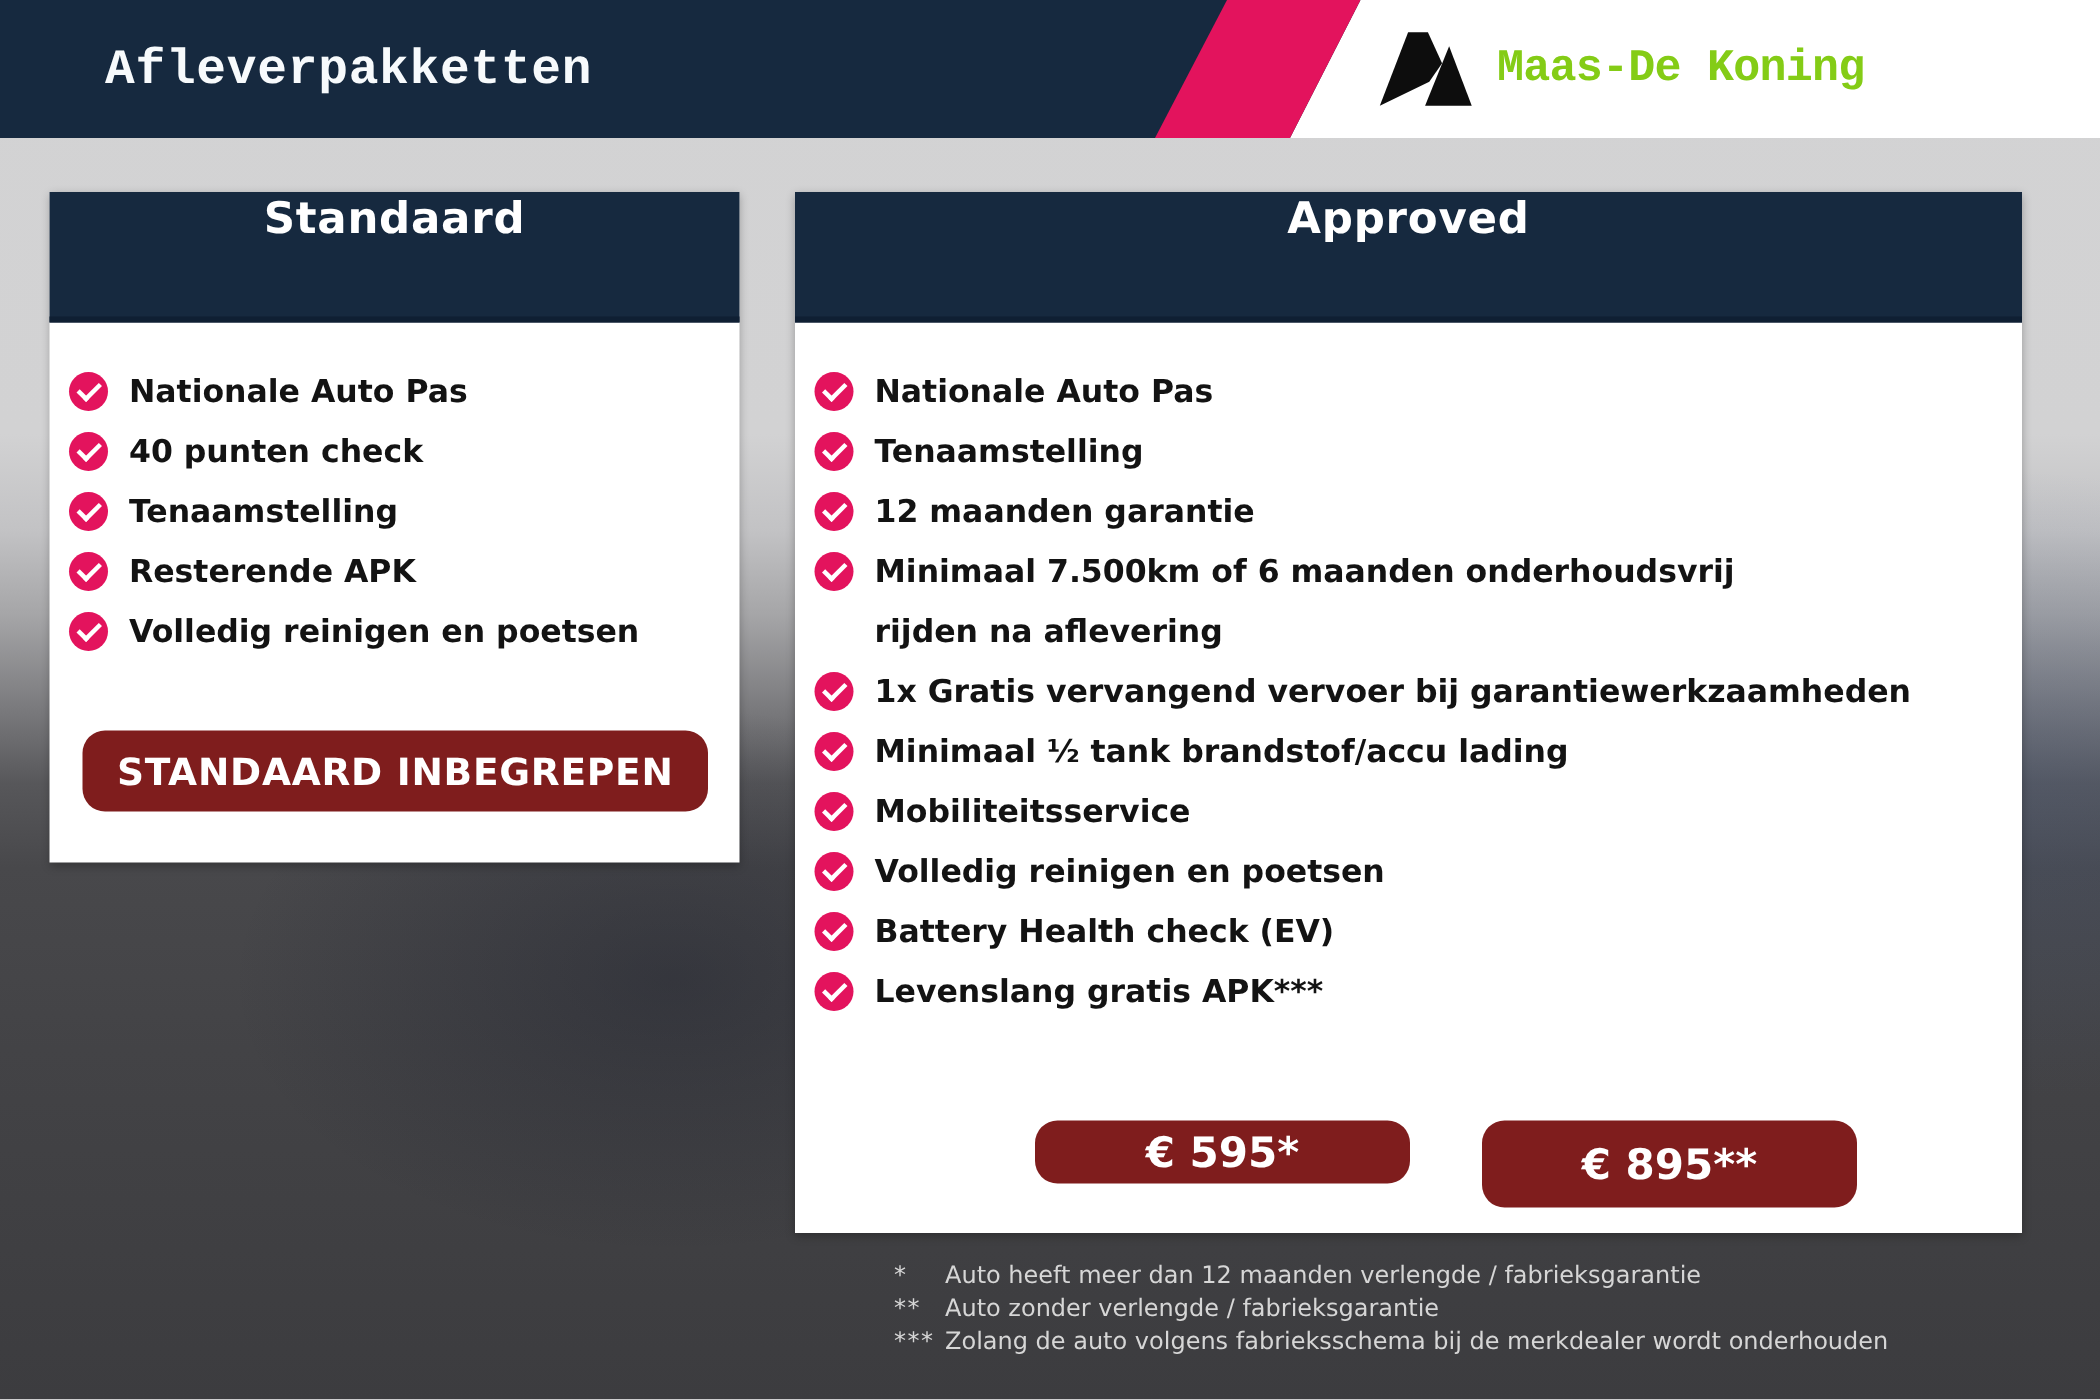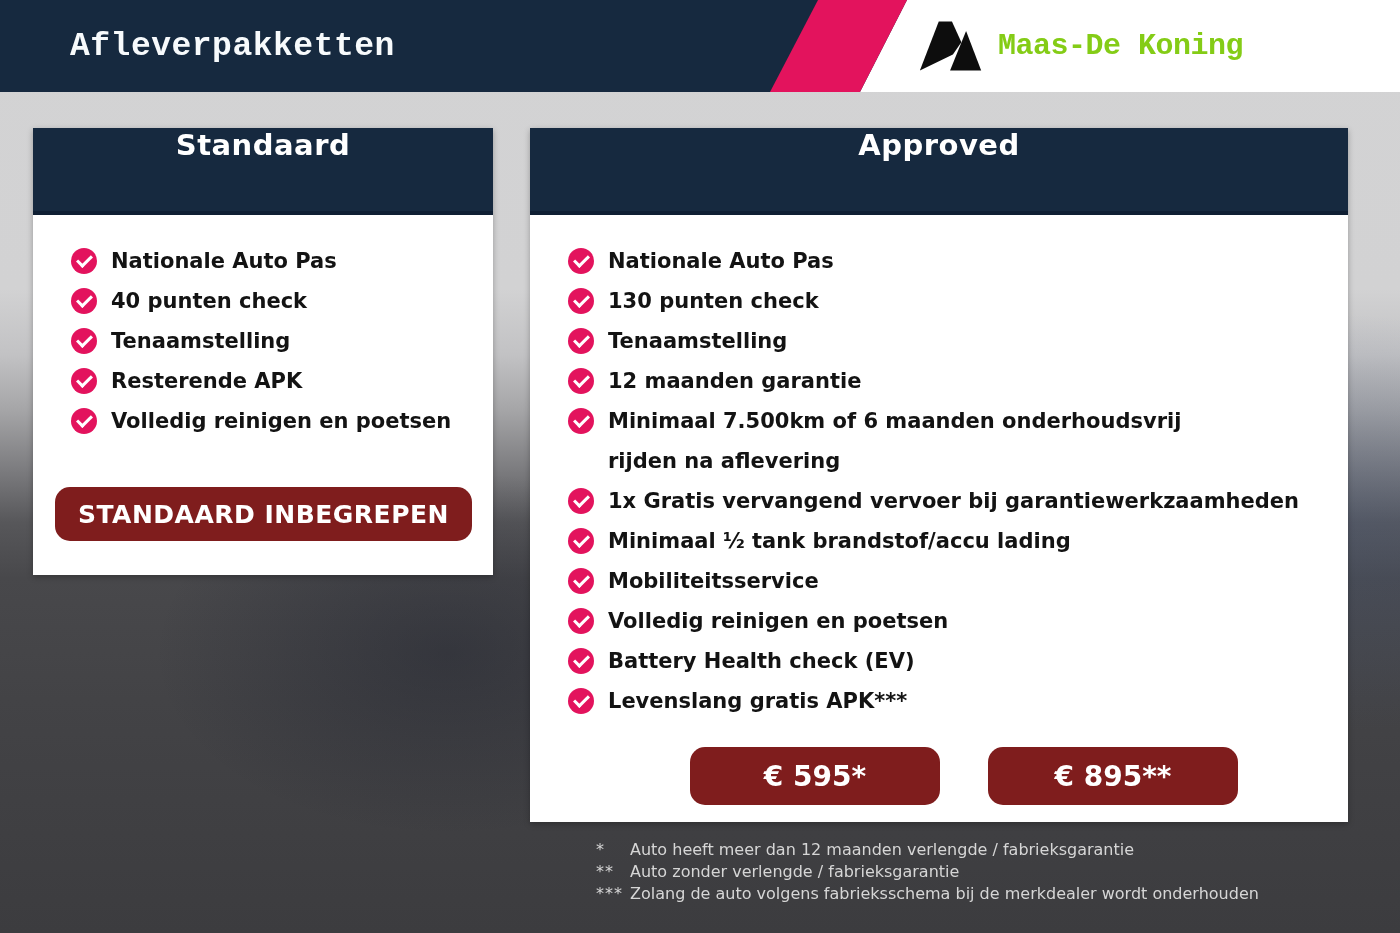--- a/index.html
+++ b/index.html
@@ -36,40 +36,40 @@
   
   .card { position:absolute; background:#ffffff;
           box-shadow:0 2px 6px rgba(0,0,0,0.28); }
   .card-standaard { left:33px;  top:128px; width:460px; height:447px; }
   .card-approved  { left:530px; top:128px; width:818px; height:694px; }
 
   .card-header { height:87px; background:#16293F; border-bottom:4px solid #0f1f33;
                  display:flex; align-items:flex-start; justify-content:center; }
   .card-title { color:#ffffff; font-size:29px; font-weight:800; letter-spacing:.5px; }
 
-  .card-body { padding:26px 18px 0 38px; }
+  .card-body { padding:26px 18px 0 13px; }
   .feature-list { list-style:none; }
   .feature-list li { display:flex; align-items:center; gap:14px; height:40px;
                      color:#131313; font-size:21px; font-weight:700; white-space:nowrap; }
   .feature-list li.cont { margin-left:40px; }
 
   .check { flex:0 0 26px; width:26px; height:26px; border-radius:50%;
            background:#E3135D; position:relative; }
   .check::after { content:""; position:absolute; left:6px; top:7px;
                   width:12px; height:6px;
                   border-left:3px solid #fff; border-bottom:3px solid #fff;
                   transform:rotate(-45deg); }
 
   .pill-btn { position:absolute; border:none; background:#7f1d1d; color:#ffffff;
               border-radius:15px; font-family:inherit; font-weight:800;
               display:flex; align-items:center; justify-content:center;
               cursor:pointer;text-align:right; }
   .btn-included { left:22px; top:359px; width:417px; height:54px;
                   font-size:25px; letter-spacing:.5px; }
-  .btn-price-1 { left:160px; top:619px; width:250px; height:58px; font-size:28px; }
+  .btn-price-1 { left:160px; top:619px; width:250px; height:42px; font-size:28px; }
   .btn-price-2 { left:458px; top:619px; width:250px; height:58px; font-size:28px; }
 
   
   .footnotes { position:absolute; left:596px; top:838px; color:#d6d6d6;
                font-size:16px; font-weight:400; }
   .footnote-row { display:flex; height:22px; align-items:center; }
   .footnote-mark { width:34px; letter-spacing:1px; }
   .footnote-text { white-space:nowrap; }
 </style>
 </head>
@@ -128,24 +128,20 @@
       <span class="card-title">Approved</span>
     </div>
     <div class="card-body">
       <ul class="feature-list">
         <li>
             <span class="check"></span>
             <span>Nationale Auto Pas</span>
           </li>
         <li>
             <span class="check"></span>
-            <span>130 punten check</span>
-          </li>
-        <li>
-            <span class="check"></span>
             <span>Tenaamstelling</span>
           </li>
         <li>
             <span class="check"></span>
             <span>12 maanden garantie</span>
           </li>
         <li>
             <span class="check"></span>
             <span>Minimaal 7.500km of 6 maanden onderhoudsvrij</span>
           </li>

